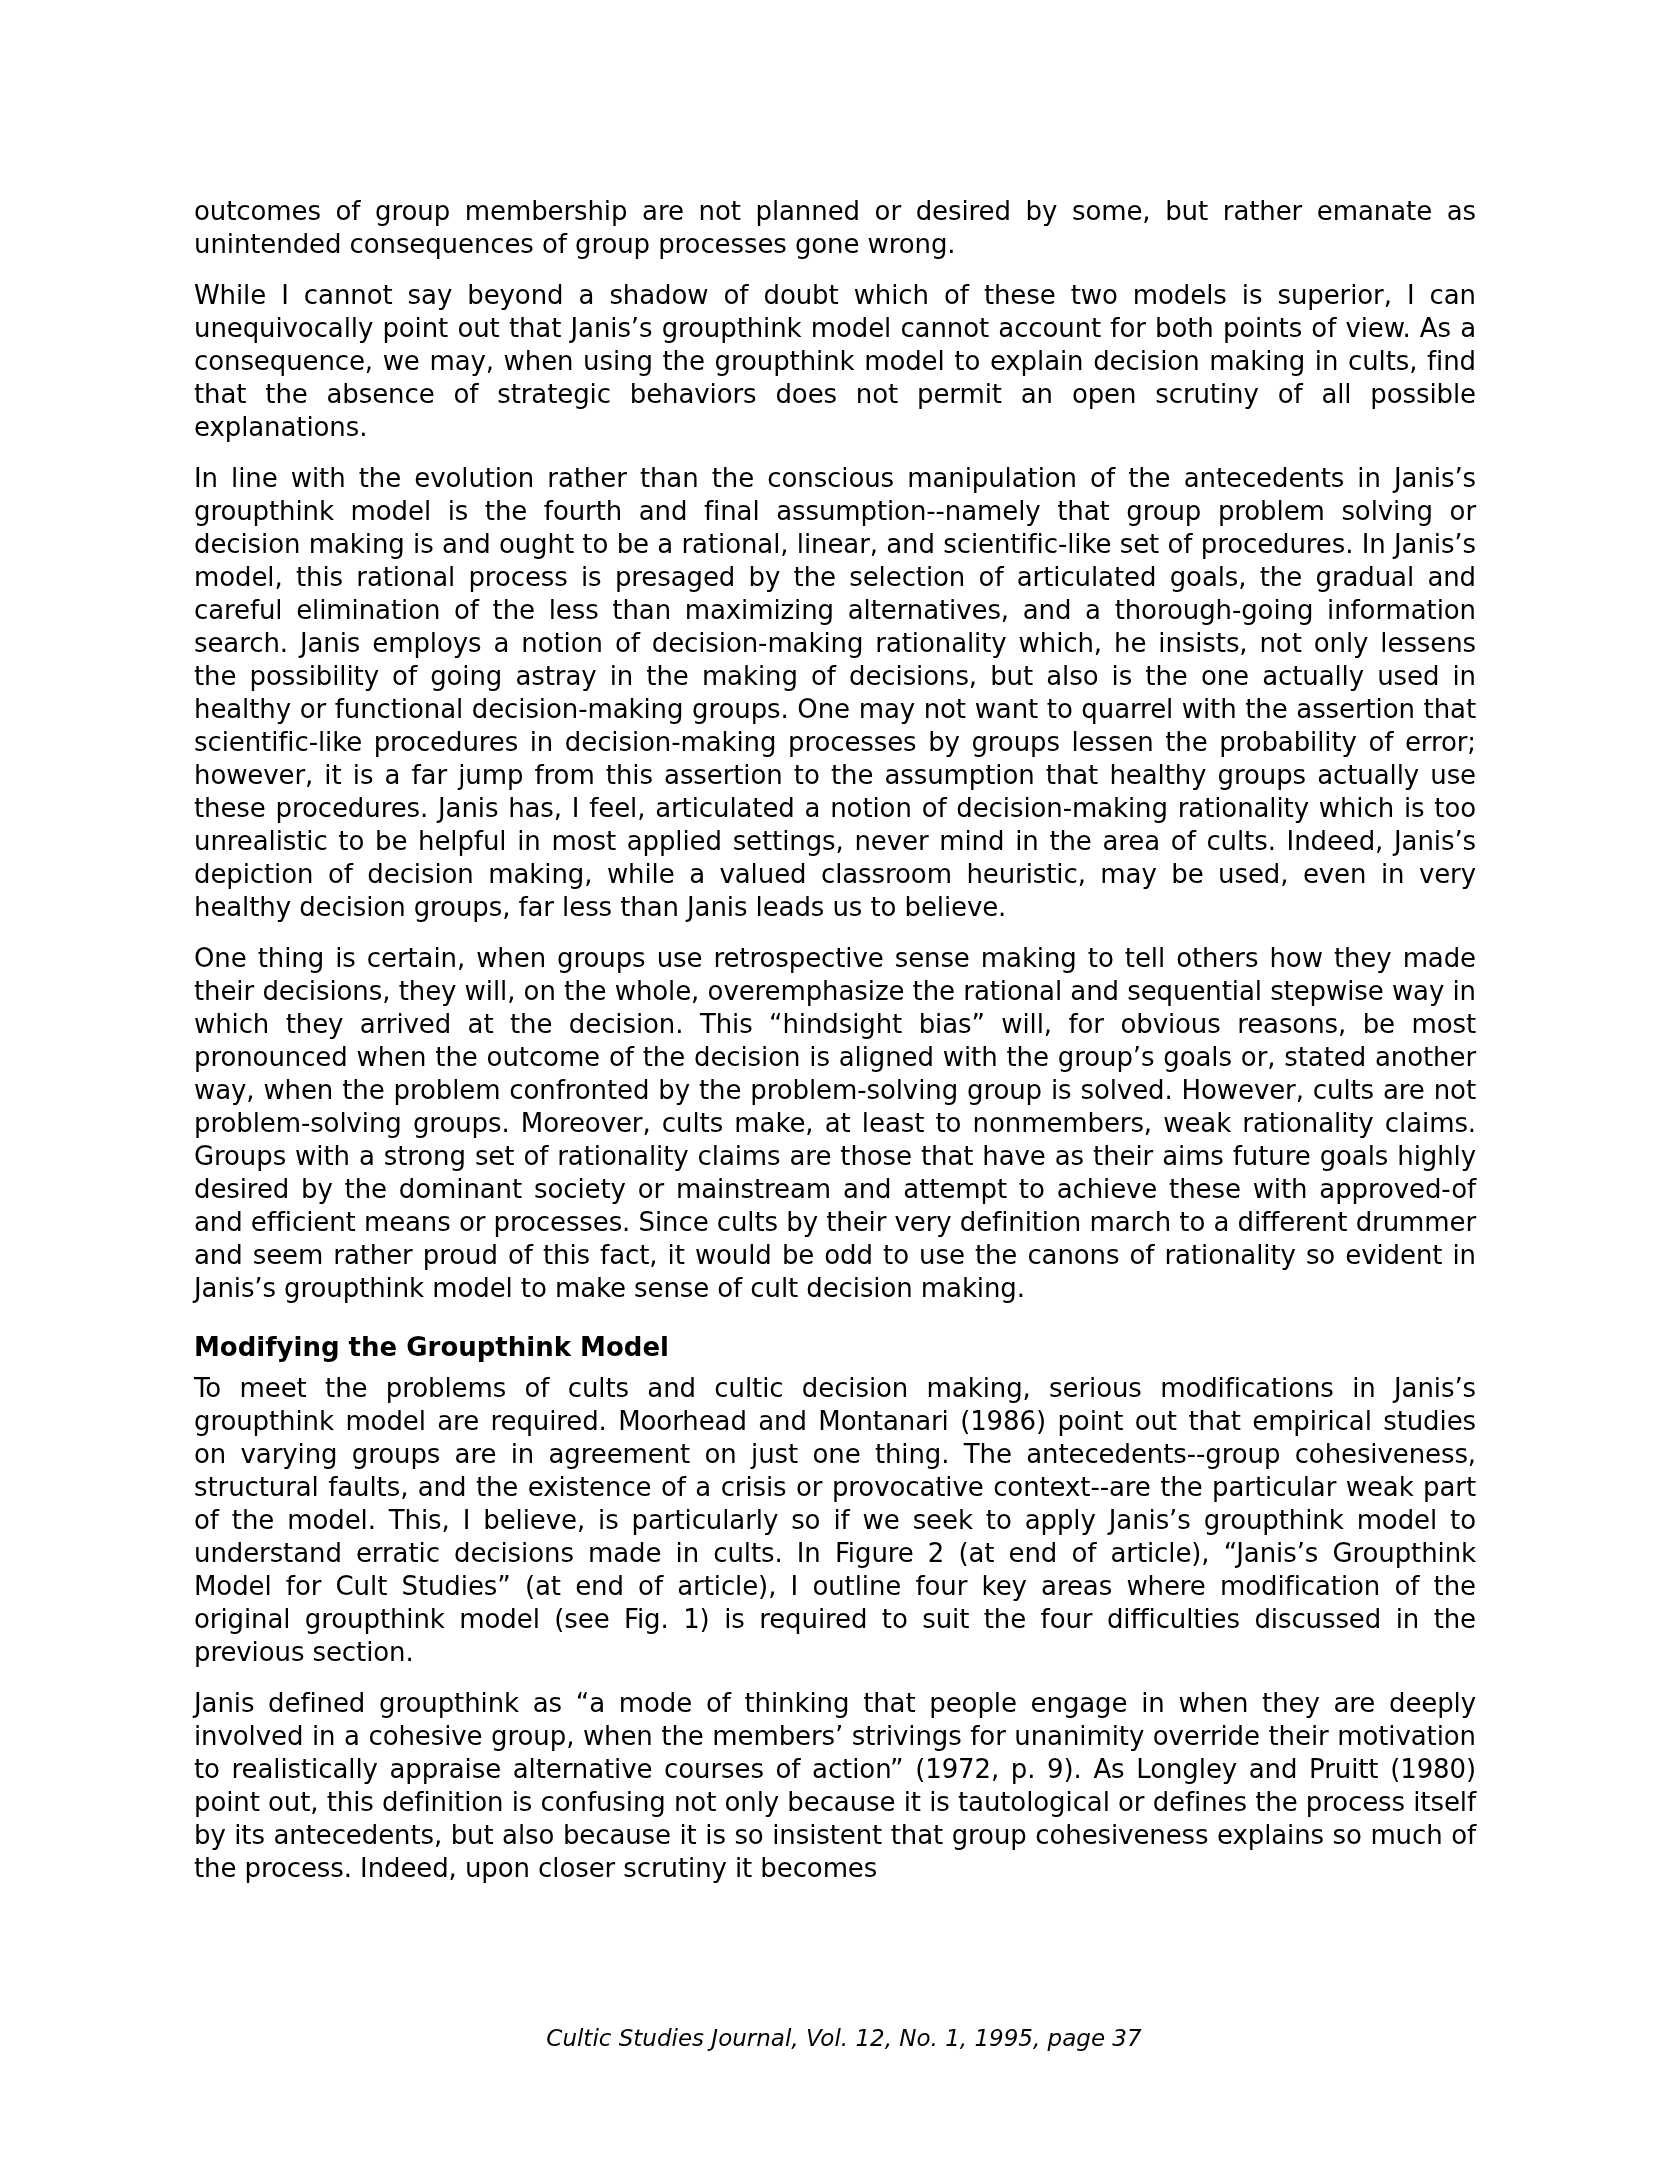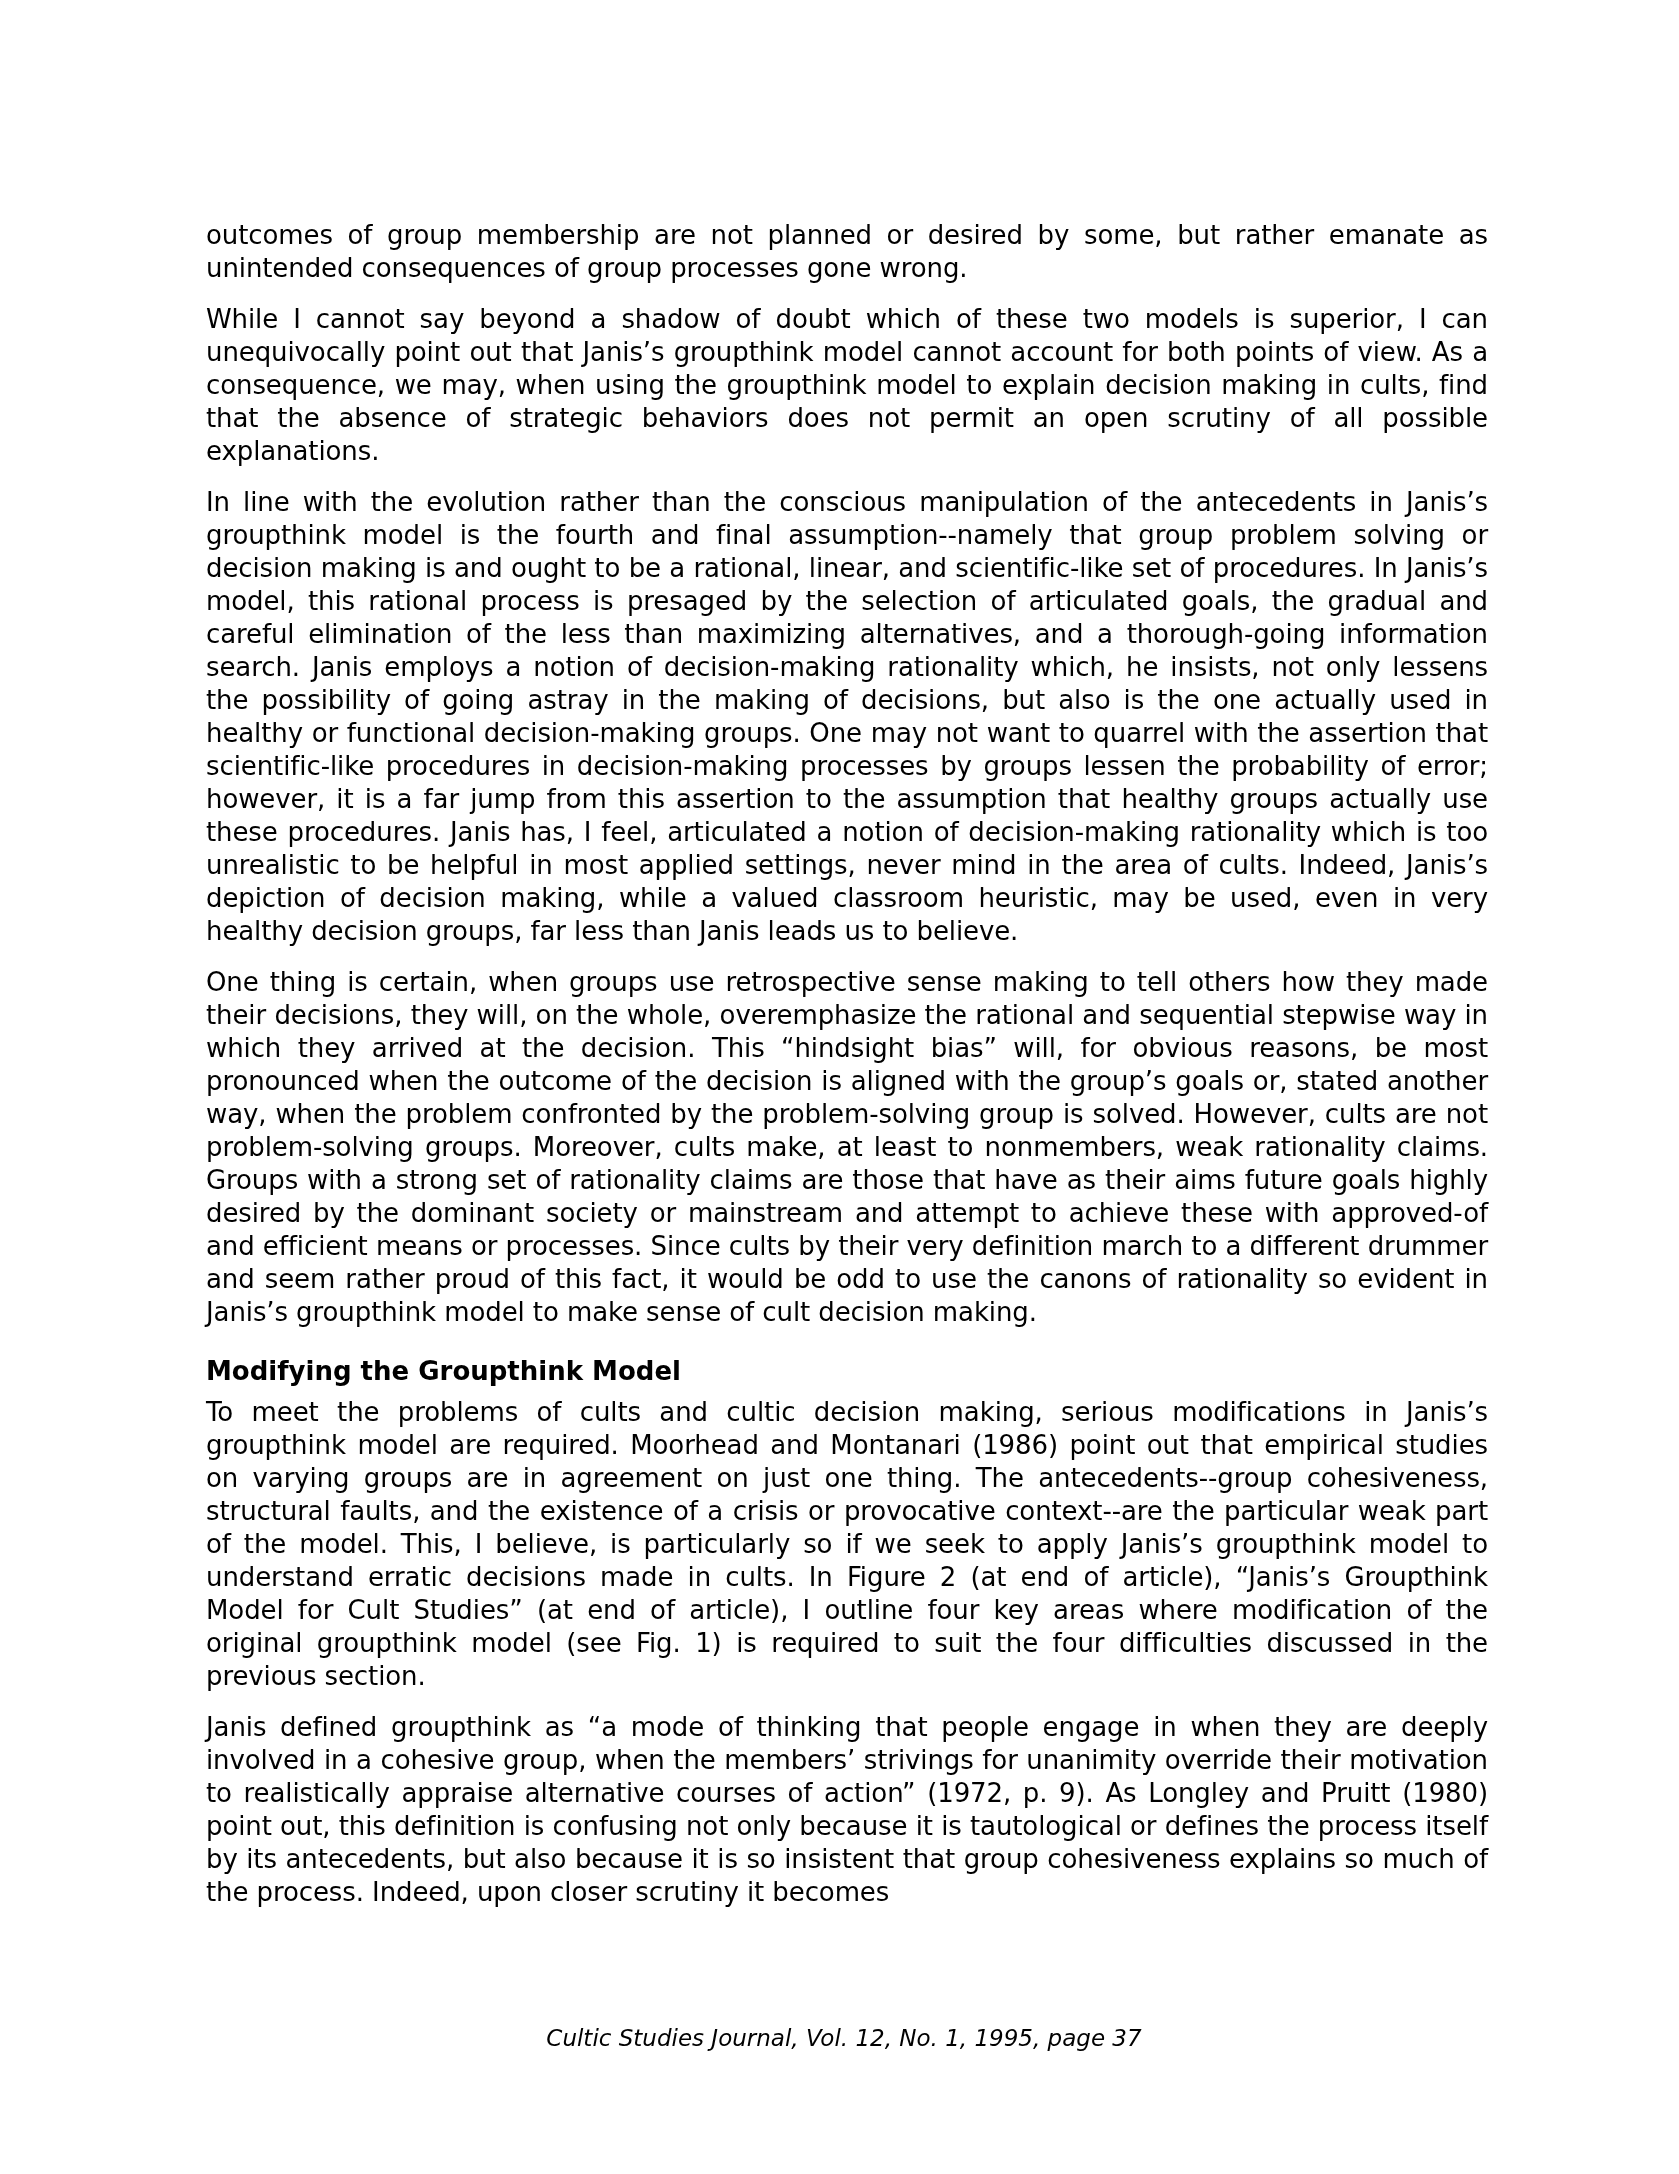--- a/index.html
+++ b/index.html
@@ -10,24 +10,23 @@
   body {
     width: 1680px;
     height: 2174px;
     position: relative;
     overflow: hidden;
     color: #000000;
     font-family: "DejaVu Sans", sans-serif;
   }
   .page {
     position: absolute;
-    left: 206px;
+    left: 194px;
     top: 195px;
     width: 1282px;
-    margin-top: 24px;
   }
   .para {
     margin: 0 0 18px 0;
     font-size: 26px;
     line-height: 33px;
     text-align: justify;
     text-align-last: left;
     letter-spacing: -0.1px;
     word-spacing: 0px;
   }

